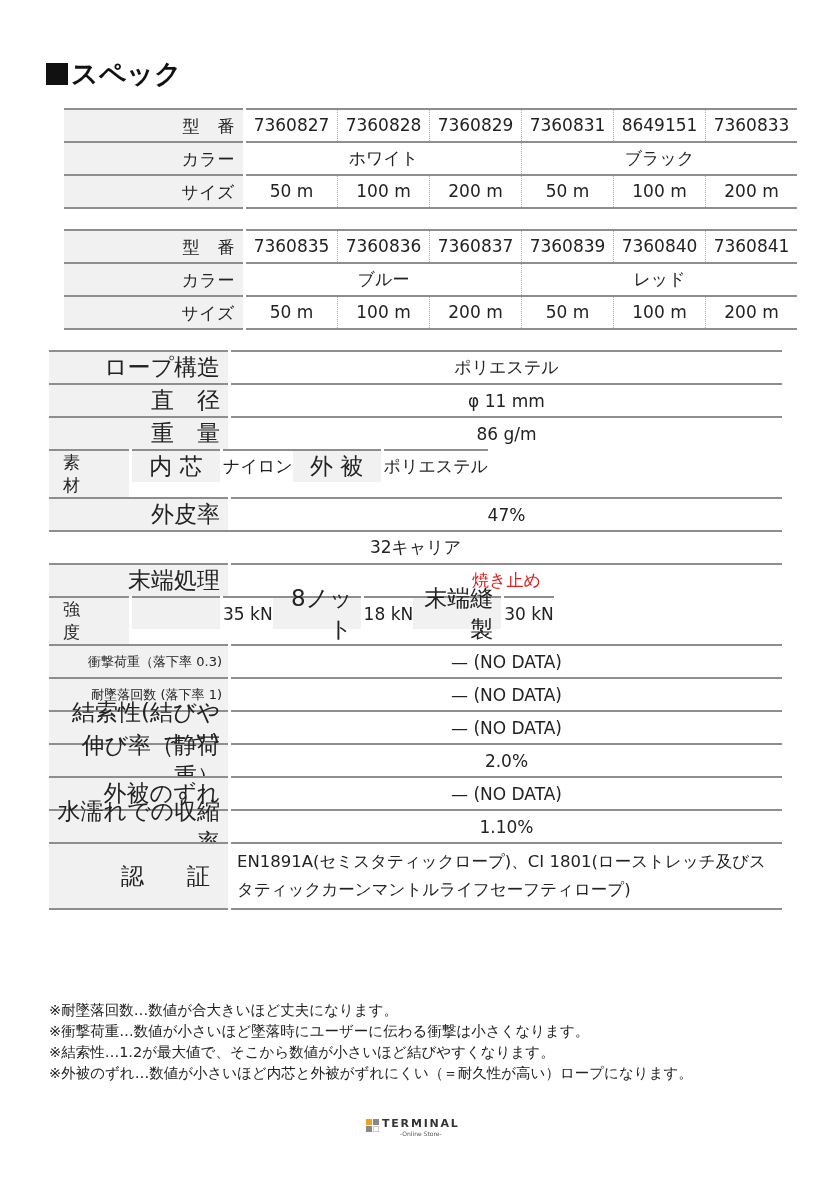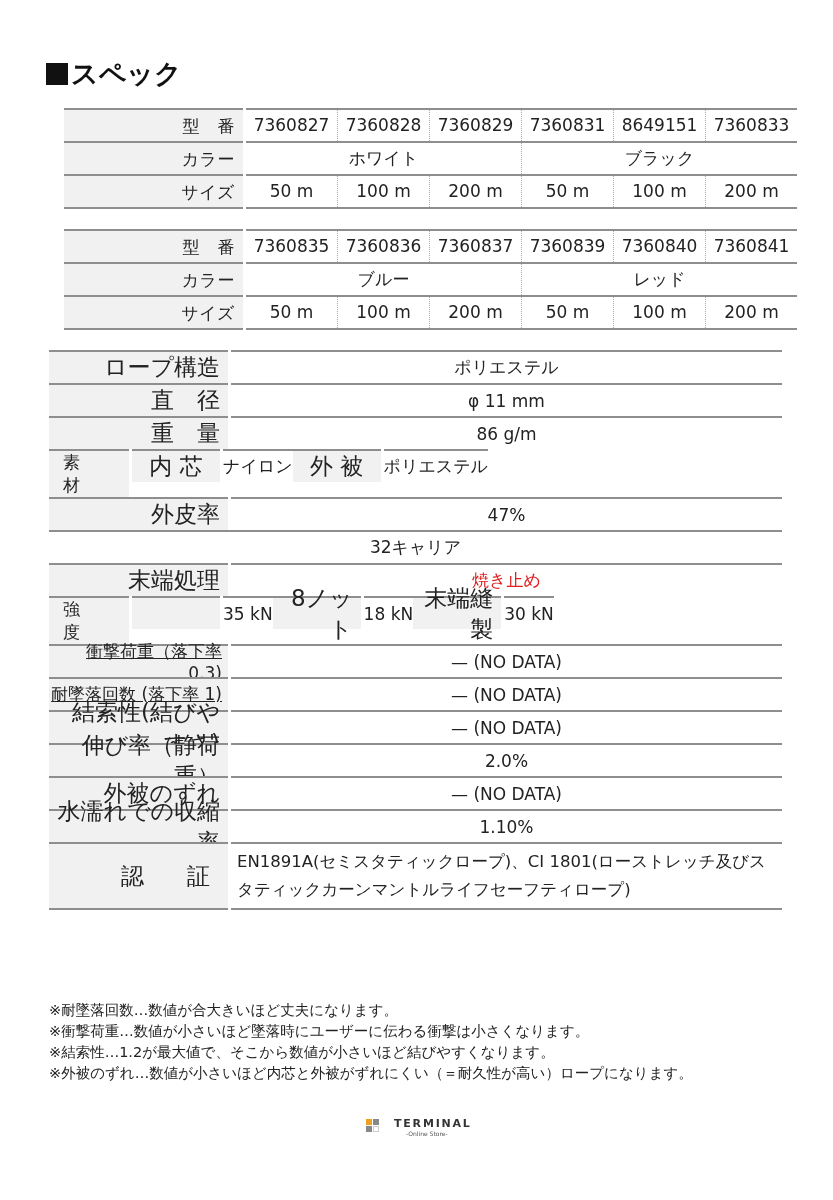--- a/index.html
+++ b/index.html
@@ -33,21 +33,21 @@
     .bottomline .l { width: 179px; border-top: 2px solid #8e8e8e; margin-right: 3px; }
     .bottomline .r { flex: 1; border-top: 2px solid #8e8e8e; }
 
     .spec { position: absolute; left: 49px; width: 733px; top: 350px; }
     .srow { display: flex; position: relative; }
     .srow .lab {
       width: 179px; background: #f1f1f1; text-align: right; padding-right: 8px; box-sizing: border-box;
       font-size: 23px; color: #222; margin-right: 3px; border-top: 2px solid #8e8e8e;
       display: flex; align-items: center; justify-content: flex-end;
     }
-    .srow .lab.small { font-size: 17px; padding-right: 6px; text-decoration: underline; }
+    .srow .lab.small { font-size: 13px; padding-right: 6px; }
     .srow .val {
       flex: 1; text-align: center; font-size: 17px; color: #222; border-top: 2px solid #8e8e8e;
       display: flex; align-items: center; justify-content: center;
     }
     .srow .val.red { color: #e02020; }
     .h33 { height: 33px; }
 
     .group { display: flex; }
     .group .glab {
       width: 80px; background: #f1f1f1; margin-right: 3px; border-top: 2px solid #8e8e8e;
@@ -60,21 +60,21 @@
     .cert .lab { height: 66px; letter-spacing: 10px; }
     .cert .val { height: 66px; text-align: left; justify-content: flex-start; padding-left: 6px; line-height: 28px; font-size: 16.5px; display: block; padding-top: 4px; box-sizing: border-box; }
 
     .notes { position: absolute; left: 49px; top: 1000px; font-size: 14.5px; line-height: 21px; color: #222; }
     .notes div { white-space: nowrap; }
 
     .logo { position: absolute; left: 366px; top: 1118px; display: flex; align-items: flex-start; }
     .logo .squares { display: grid; grid-template-columns: 6px 6px; grid-template-rows: 6px 6px; gap: 1px; margin-right: 3px; margin-top: 1px; }
     .logo .squares span { display: block; }
     .logo .txt { display: flex; flex-direction: column; align-items: center; }
-    .logo .name { font-size: 11px; letter-spacing: 1.8px; color: #333; line-height: 12px; font-weight: bold; margin-left: 12px; }
+    .logo .name { font-size: 11px; letter-spacing: 1.8px; color: #333; line-height: 12px; font-weight: bold; }
     .logo .sub { font-size: 6px; color: #555; line-height: 7px; }
   </style>
 </head>
 <body>
 
 <div class="title">
   <span class="sq"></span>
   <span>スペック</span>
 </div>
 

